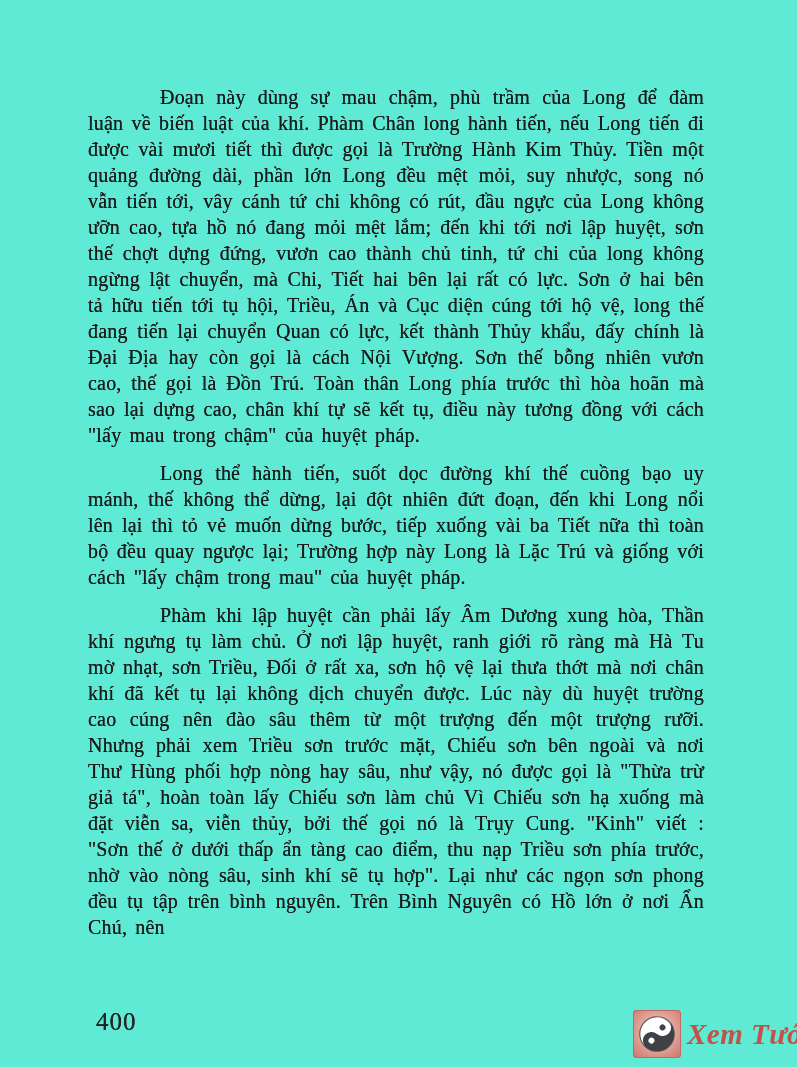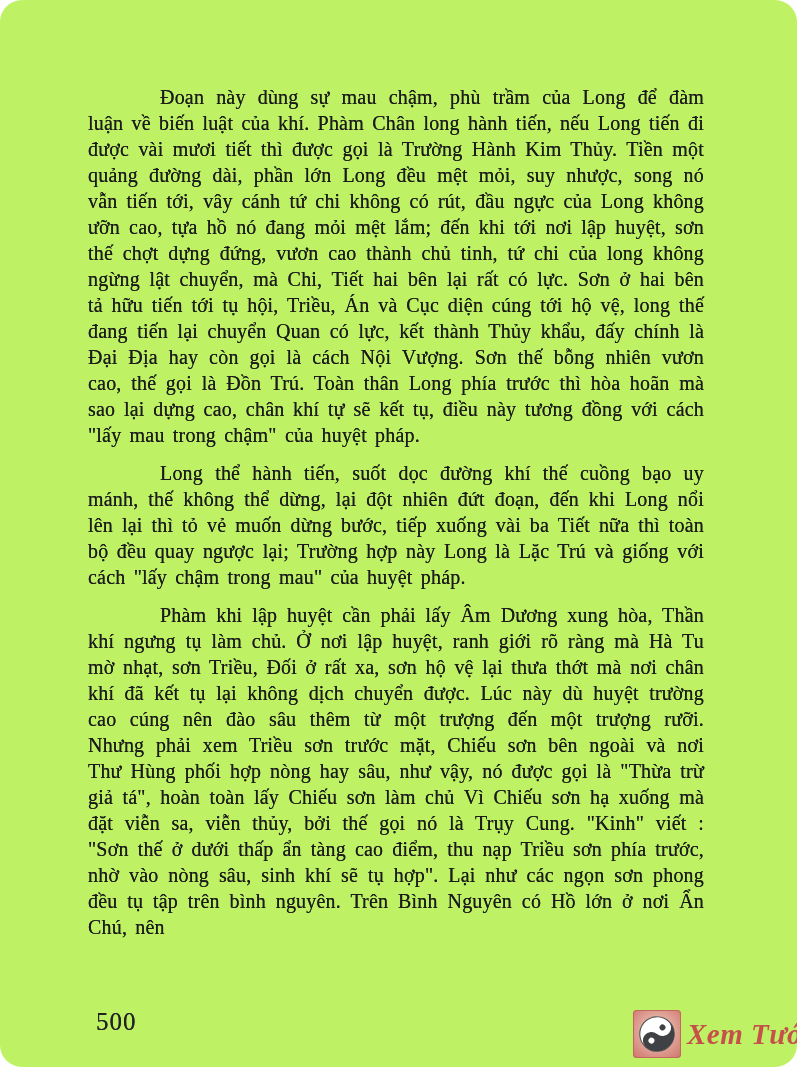--- a/index.html
+++ b/index.html
@@ -10,22 +10,21 @@
     width: 797px;
     height: 1067px;
     background: #fefefe;
     position: relative;
     overflow: hidden;
     font-family: "Liberation Serif", serif;
   }
   .page {
     position: absolute;
     inset: 0;
-    background: #bef264;
-    border-radius: 22px;
+    background: #5eead4;
   }
   .text-block {
     position: absolute;
     left: 88px;
     top: 84px;
     width: 616px;
     color: #1b1b1b;
     font-size: 20px;
     line-height: 26px;
     text-align: justify;
@@ -80,21 +79,21 @@
 <body>
 
 <div class="page">
 
   <div class="text-block">
     <p class="para">Đoạn này dùng sự mau chậm, phù trầm của Long để đàm luận về biến luật của khí. Phàm Chân long hành tiến, nếu Long tiến đi được vài mươi tiết thì được gọi là Trường Hành Kim Thủy. Tiền một quảng đường dài, phần lớn Long đều mệt mỏi, suy nhược, song nó vẫn tiến tới, vây cánh tứ chi không có rút, đầu ngực của Long không ưỡn cao, tựa hồ nó đang mỏi mệt lắm; đến khi tới nơi lập huyệt, sơn thế chợt dựng đứng, vươn cao thành chủ tinh, tứ chi của long không ngừng lật chuyển, mà Chi, Tiết hai bên lại rất có lực. Sơn ở hai bên tả hữu tiến tới tụ hội, Triều, Án và Cục diện cúng tới hộ vệ, long thế đang tiến lại chuyển Quan có lực, kết thành Thủy khẩu, đấy chính là Đại Địa hay còn gọi là cách Nội Vượng. Sơn thế bỗng nhiên vươn cao, thế gọi là Đồn Trú. Toàn thân Long phía trước thì hòa hoãn mà sao lại dựng cao, chân khí tự sẽ kết tụ, điều này tương đồng với cách "lấy mau trong chậm" của huyệt pháp.</p>
     <p class="para">Long thể hành tiến, suốt dọc đường khí thế cuồng bạo uy mánh, thế không thể dừng, lại đột nhiên đứt đoạn, đến khi Long nổi lên lại thì tỏ vẻ muốn dừng bước, tiếp xuống vài ba Tiết nữa thì toàn bộ đều quay ngược lại; Trường hợp này Long là Lặc Trú và giống với cách "lấy chậm trong mau" của huyệt pháp.</p>
     <p class="para">Phàm khi lập huyệt cần phải lấy Âm Dương xung hòa, Thần khí ngưng tụ làm chủ. Ở nơi lập huyệt, ranh giới rõ ràng mà Hà Tu mờ nhạt, sơn Triều, Đối ở rất xa, sơn hộ vệ lại thưa thớt mà nơi chân khí đã kết tụ lại không dịch chuyển được. Lúc này dù huyệt trường cao cúng nên đào sâu thêm từ một trượng đến một trượng rưỡi. Nhưng phải xem Triều sơn trước mặt, Chiếu sơn bên ngoài và nơi Thư Hùng phối hợp nòng hay sâu, như vậy, nó được gọi là "Thừa trừ giả tá", hoàn toàn lấy Chiếu sơn làm chủ Vì Chiếu sơn hạ xuống mà đặt viễn sa, viễn thủy, bởi thế gọi nó là Trụy Cung. "Kinh" viết : "Sơn thế ở dưới thấp ẩn tàng cao điểm, thu nạp Triều sơn phía trước, nhờ vào nòng sâu, sinh khí sẽ tụ hợp". Lại như các ngọn sơn phong đều tụ tập trên bình nguyên. Trên Bình Nguyên có Hồ lớn ở nơi Ẩn Chú, nên</p>
   </div>
 
-  <div class="page-number">500</div>
+  <div class="page-number">400</div>
 
   <div class="watermark">
     <span class="yy-frame">
       <svg viewBox="0 0 64 64" width="38" height="38" aria-hidden="true">
         <circle cx="32" cy="32" r="29" fill="#ffffff" stroke="#5a5a5a" stroke-width="2"></circle>
         <path d="M32 3 a29 29 0 0 1 0 58 a14.5 14.5 0 0 1 0 -29 a14.5 14.5 0 0 0 0 -29 z" fill="#3f4144"></path>
         <circle cx="32" cy="17.5" r="5" fill="#3f4144"></circle>
         <circle cx="32" cy="46.5" r="5" fill="#ffffff"></circle>
       </svg>
     </span>

